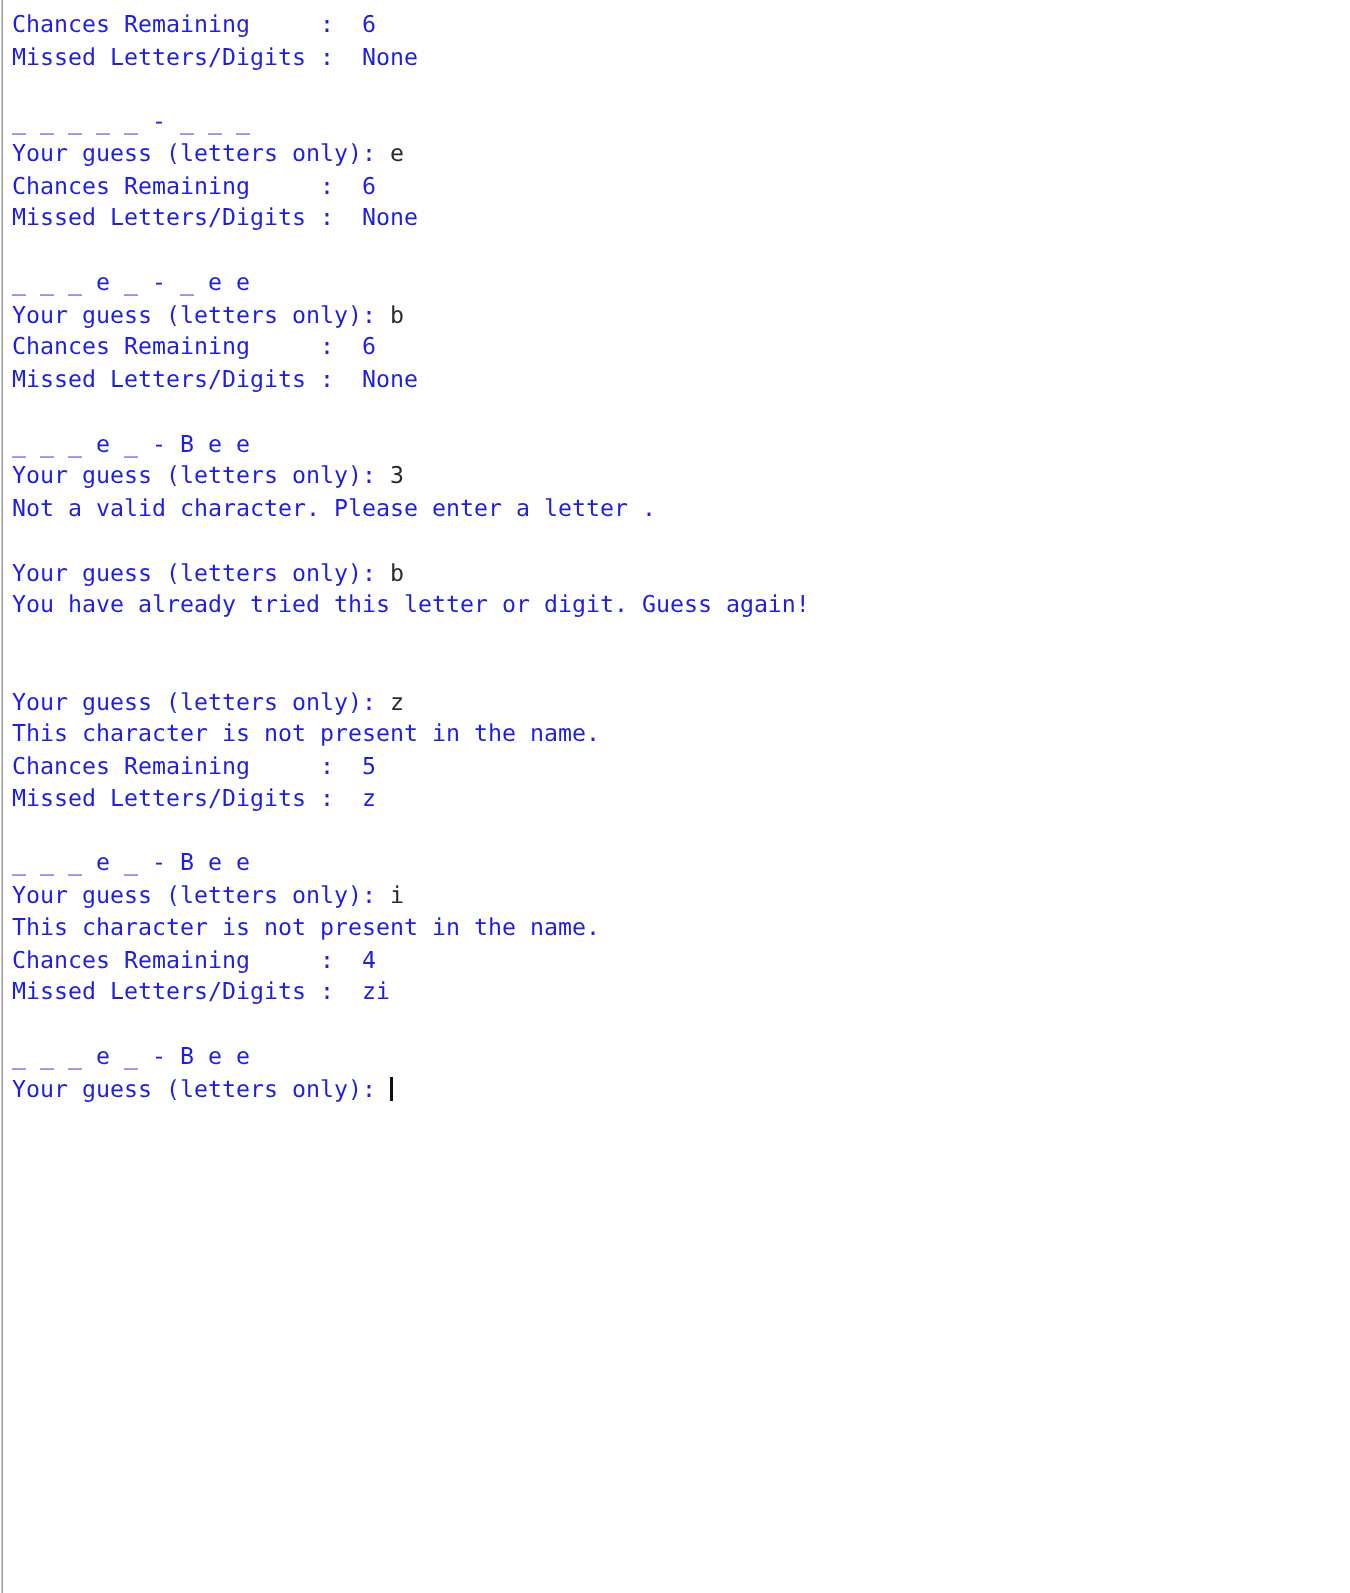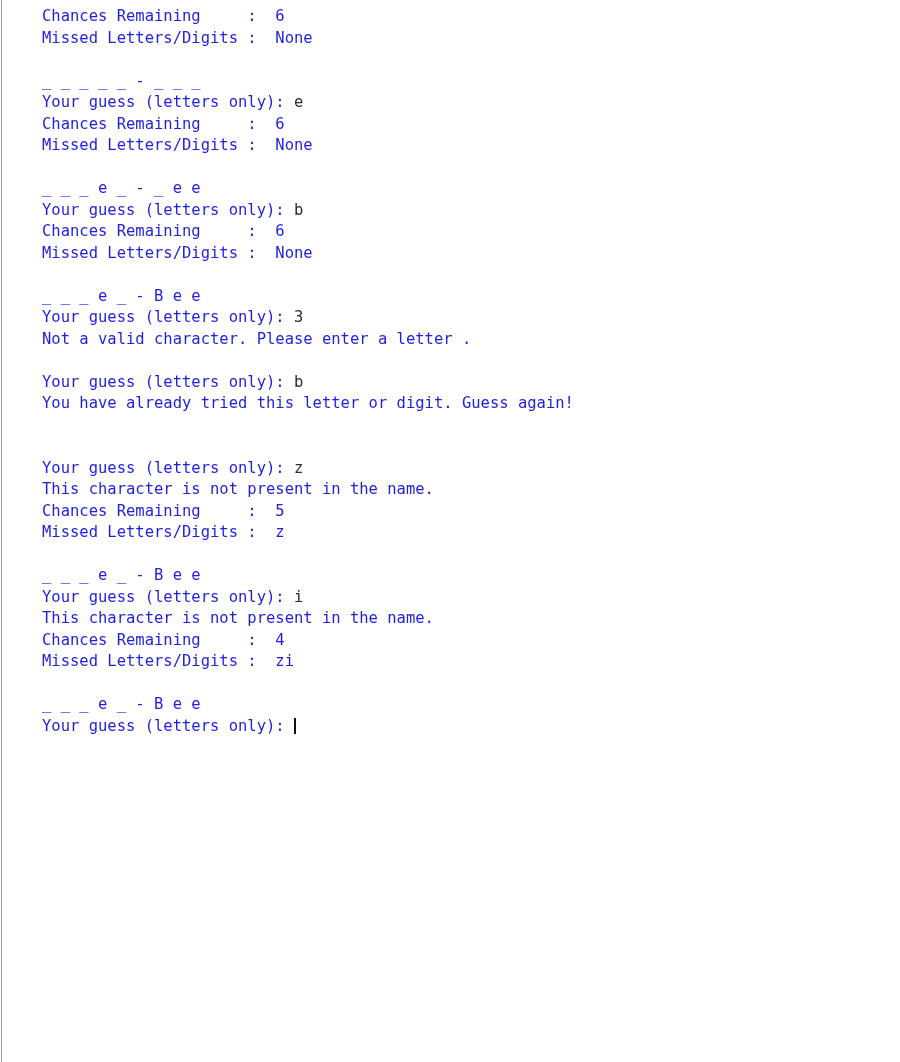--- a/index.html
+++ b/index.html
@@ -34,21 +34,20 @@
     font-family: "DejaVu Sans Mono", "Liberation Mono", monospace;
     font-size: 15.5px;
     line-height: 21.5px;
     letter-spacing: 0px;
     white-space: pre;
     color: #1f1fe0;
   }
   .line {
     white-space: pre;
     min-height: 21.5px;
-    margin-left: 34px;
   }
   .blank {
     height: 21.5px;
   }
   .out {
     color: #1f1fe0;
   }
   
   .echo {
     color: #2b2b2b;

